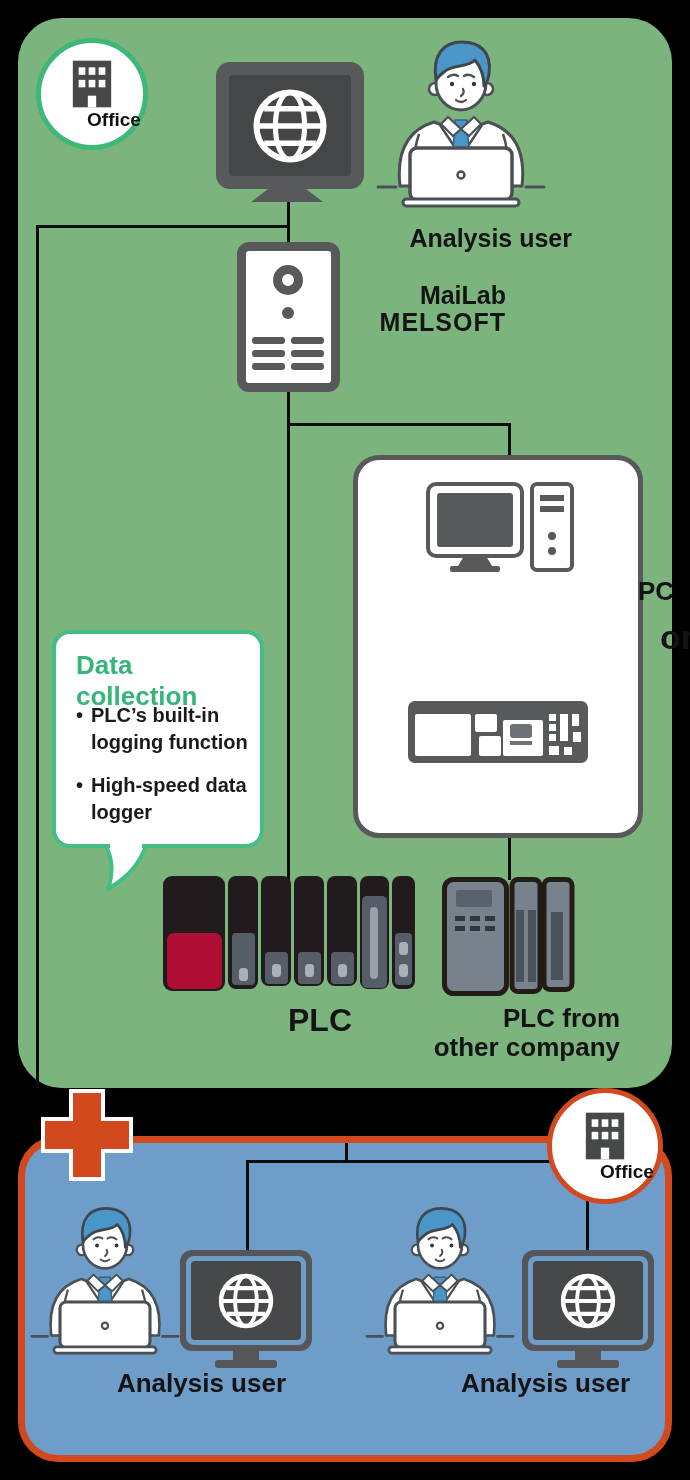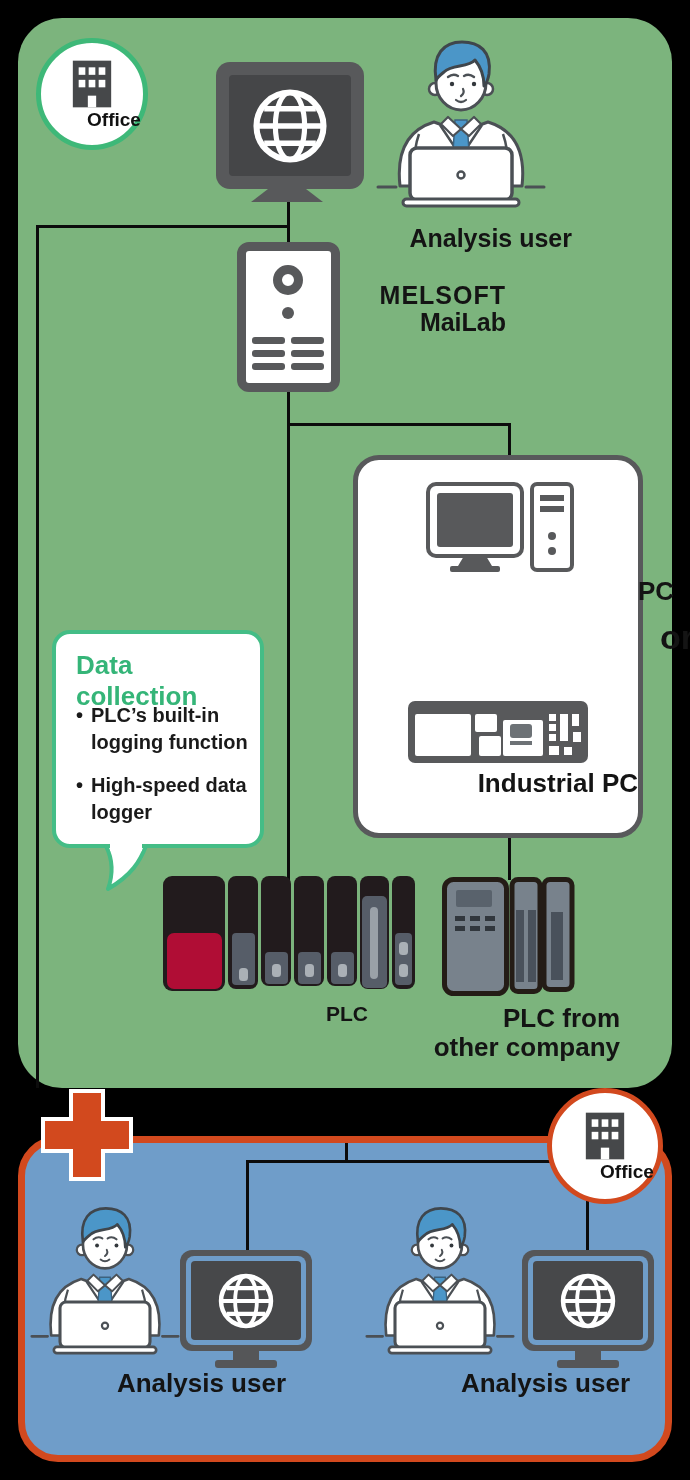--- a/index.html
+++ b/index.html
@@ -120,22 +120,22 @@
     <div class="abs srv-ring" style="left:27px;top:14px;width:30px;height:30px"></div>
     <div class="abs srv-dot" style="left:36px;top:56px;width:12px;height:12px"></div>
     <div class="abs srv-bar" style="left:6px;top:86px"></div>
     <div class="abs srv-bar" style="left:45px;top:86px"></div>
     <div class="abs srv-bar" style="left:6px;top:99px"></div>
     <div class="abs srv-bar" style="left:45px;top:99px"></div>
     <div class="abs srv-bar" style="left:6px;top:112px"></div>
     <div class="abs srv-bar" style="left:45px;top:112px"></div>
   </div>
   <div class="abs label" style="left:336px;top:282px;width:170px;font-size:25px;line-height:27px">
+    <div>MaiLab</div>
     <div style="letter-spacing:1px">MELSOFT</div>
-    <div>MaiLab</div>
   </div>
 
   <div class="abs white-box" style="left:353px;top:455px;width:290px;height:383px">
     <svg class="abs" style="left:68px;top:22px" width="148" height="92" viewBox="0 0 148 92">
       <rect x="2" y="2" width="94" height="72" rx="8" fill="#fff" stroke="#58595b" stroke-width="4"></rect>
       <rect x="11" y="11" width="76" height="54" rx="3" fill="#58595b"></rect>
       <polygon points="38,74 60,74 66,84 32,84" fill="#58595b"></polygon>
       <rect x="24" y="84" width="50" height="6" rx="2" fill="#58595b"></rect>
       <rect x="106" y="2" width="40" height="86" rx="5" fill="#fff" stroke="#58595b" stroke-width="4"></rect>
       <rect x="114" y="13" width="24" height="6" fill="#58595b"></rect>
@@ -155,21 +155,20 @@
       <rect x="103" y="41" width="22" height="4" fill="#6d7276"></rect>
       <rect x="142" y="14" width="7" height="7" fill="#fff"></rect>
       <rect x="142" y="24" width="7" height="7" fill="#fff"></rect>
       <rect x="142" y="34" width="7" height="7" fill="#fff"></rect>
       <rect x="153" y="14" width="8" height="27" fill="#fff"></rect>
       <rect x="142" y="46" width="10" height="9" fill="#fff"></rect>
       <rect x="157" y="47" width="8" height="8" fill="#fff"></rect>
       <rect x="166" y="32" width="8" height="10" fill="#fff"></rect>
       <rect x="165" y="14" width="7" height="12" fill="#fff"></rect>
     </svg>
-    <div class="abs label" style="left:0;top:308px;width:280px;font-size:26px">Industrial PC</div>
   </div>
 
   <div class="abs bubble" style="left:52px;top:630px;width:212px;height:218px">
     <div class="abs bubble-title" style="left:20px;top:16px">Data collection</div>
     <ul class="abs bubble-list" style="left:20px;top:68px;width:184px">
       <li>
         <span class="bullet-marker">•</span>
         <span>PLC’s built-in logging function</span>
       </li>
       <li>
@@ -199,21 +198,21 @@
     <rect x="168" y="76" width="23" height="32" rx="4" fill="#565d68"></rect>
     <rect x="175" y="88" width="9" height="13" rx="3.5" fill="#aab0b6"></rect>
     <rect x="197" y="0" width="29" height="113" rx="8" fill="#221b1d"></rect>
     <rect x="199" y="20" width="25" height="92" rx="5" fill="#565d68"></rect>
     <rect x="207" y="31" width="8" height="72" rx="4" fill="#9aa1a8"></rect>
     <rect x="229" y="0" width="23" height="113" rx="8" fill="#221b1d"></rect>
     <rect x="232" y="57" width="17" height="52" rx="4" fill="#565d68"></rect>
     <rect x="236" y="66" width="9" height="13" rx="3.5" fill="#aab0b6"></rect>
     <rect x="236" y="88" width="9" height="13" rx="3.5" fill="#aab0b6"></rect>
   </svg>
-  <div class="abs label" style="left:248px;top:1002px;width:120px;font-size:21px">PLC</div>
+  <div class="abs label" style="left:232px;top:1002px;width:120px;font-size:32px">PLC</div>
 
   <svg class="abs" style="left:442px;top:877px" width="134" height="119" viewBox="0 0 134 119">
     <rect x="2.5" y="2.5" width="62" height="114" rx="9" fill="#78828c" stroke="#241c16" stroke-width="5"></rect>
     <rect x="14" y="13" width="36" height="17" rx="2" fill="#59626c"></rect>
     <rect x="13" y="39" width="10" height="5" fill="#31373d"></rect>
     <rect x="28" y="39" width="10" height="5" fill="#31373d"></rect>
     <rect x="43" y="39" width="10" height="5" fill="#31373d"></rect>
     <rect x="13" y="49" width="10" height="5" fill="#31373d"></rect>
     <rect x="28" y="49" width="10" height="5" fill="#31373d"></rect>
     <rect x="43" y="49" width="10" height="5" fill="#31373d"></rect>

